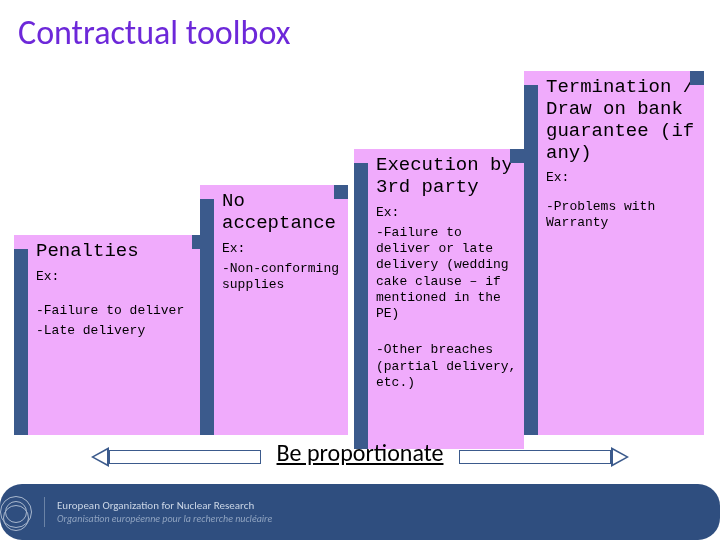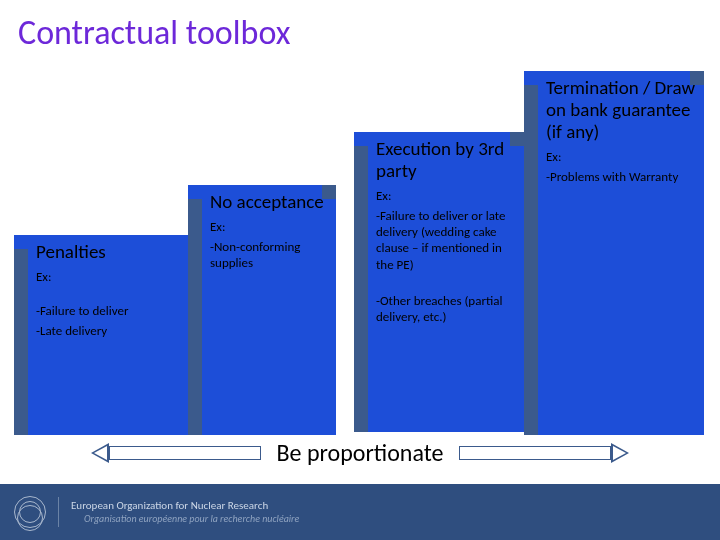--- a/index.html
+++ b/index.html
@@ -17,21 +17,22 @@
     color: #6d28d9;
     padding: 12px 0 0 18px;
   }
   .stage {
     position: relative;
     width: 100%;
     height: 390px;
   }
   .step {
     position: absolute;
-    background: #1d4ed8;
+    background: #f0abfc;
+    font-family: Liberation Mono, monospace;
   }
   .step .accent-top {
     position: absolute;
     top: 0; right: 0;
     width: 14px; height: 14px;
     background: #3b5a8c;
   }
   .step .accent-side {
     position: absolute;
     top: 14px; left: 0; bottom: 0;
@@ -50,23 +51,24 @@
     color: #000;
     padding: 2px 6px 6px 22px;
     line-height: 1.25;
   }
   .step .body p { margin-bottom: 4px; }
   .proportionate-row {
     position: absolute;
     left: 0; right: 0;
     top: 438px;
     display: flex;
-    align-items: center;
+    align-items: flex-end;
     justify-content: center;
     gap: 16px;
+    text-decoration: underline;
   }
   .arrow {
     position: relative;
     width: 170px;
     height: 20px;
   }
   .arrow .shaft {
     position: absolute;
     top: 3px;
     height: 14px;
@@ -112,23 +114,23 @@
     font-size: 24px;
     color: #000;
   }
   .footer {
     position: absolute;
     bottom: 0; left: 0; right: 0;
     height: 56px;
     background: #2f4e7f;
     display: flex;
     align-items: center;
-    padding-left: 14px;
     color: #a9b8ce;
     gap: 12px;
+    border-radius: 22px;
   }
   .footer .logo-circle {
     width: 32px; height: 32px;
     border: 1.5px solid #a9b8ce;
     border-radius: 50%;
     position: relative;
     flex-shrink: 0;
   }
   .footer .logo-circle::before,
   .footer .logo-circle::after {
@@ -144,69 +146,68 @@
     background: #6b83a6;
   }
   .footer .org-en {
     font-size: 11px;
     color: #cbd6e6;
   }
   .footer .org-fr {
     font-size: 10px;
     font-style: italic;
     color: #8fa3c0;
-    margin-left: 13px;
   }
 </style>
 </head>
 <body>
 
 <div class="title">Contractual toolbox</div>
 
 <div class="stage">
 
   <div class="step" style="left:14px; top:182px; width:192px; height:200px;">
     <div class="accent-top"></div>
     <div class="accent-side"></div>
     <div class="heading">Penalties</div>
     <div class="body">
       <p>Ex:</p>
       <p style="margin-top:18px">-Failure to deliver</p>
       <p>-Late delivery</p>
     </div>
   </div>
 
-  <div class="step" style="left:188px; top:132px; width:148px; height:250px;">
+  <div class="step" style="left:200px; top:132px; width:148px; height:250px;">
     <div class="accent-top"></div>
     <div class="accent-side"></div>
     <div class="heading">No acceptance</div>
     <div class="body">
       <p>Ex:</p>
       <p>-Non-conforming supplies</p>
     </div>
   </div>
 
-  <div class="step" style="left:354px; top:79px; width:170px; height:300px;">
+  <div class="step" style="left:354px; top:96px; width:170px; height:300px;">
     <div class="accent-top"></div>
     <div class="accent-side"></div>
     <div class="heading">Execution by 3rd party</div>
     <div class="body">
       <p>Ex:</p>
       <p>-Failure to deliver or late delivery (wedding cake clause – if mentioned in the PE)</p>
       <p style="margin-top:20px">-Other breaches (partial delivery, etc.)</p>
     </div>
   </div>
 
   <div class="step" style="left:524px; top:18px; width:180px; height:364px;">
     <div class="accent-top"></div>
     <div class="accent-side"></div>
     <div class="heading">Termination / Draw on bank guarantee (if any)</div>
     <div class="body">
       <p>Ex:</p>
-      <p style="margin-top:4px">-Problems with Warranty</p>
+      <p style="margin-top:12px">-Problems with Warranty</p>
     </div>
   </div>
 
 </div>
 
 <div class="proportionate-row">
   <div class="arrow left">
     <div class="head"></div>
       <div class="shaft"></div>
   </div>

